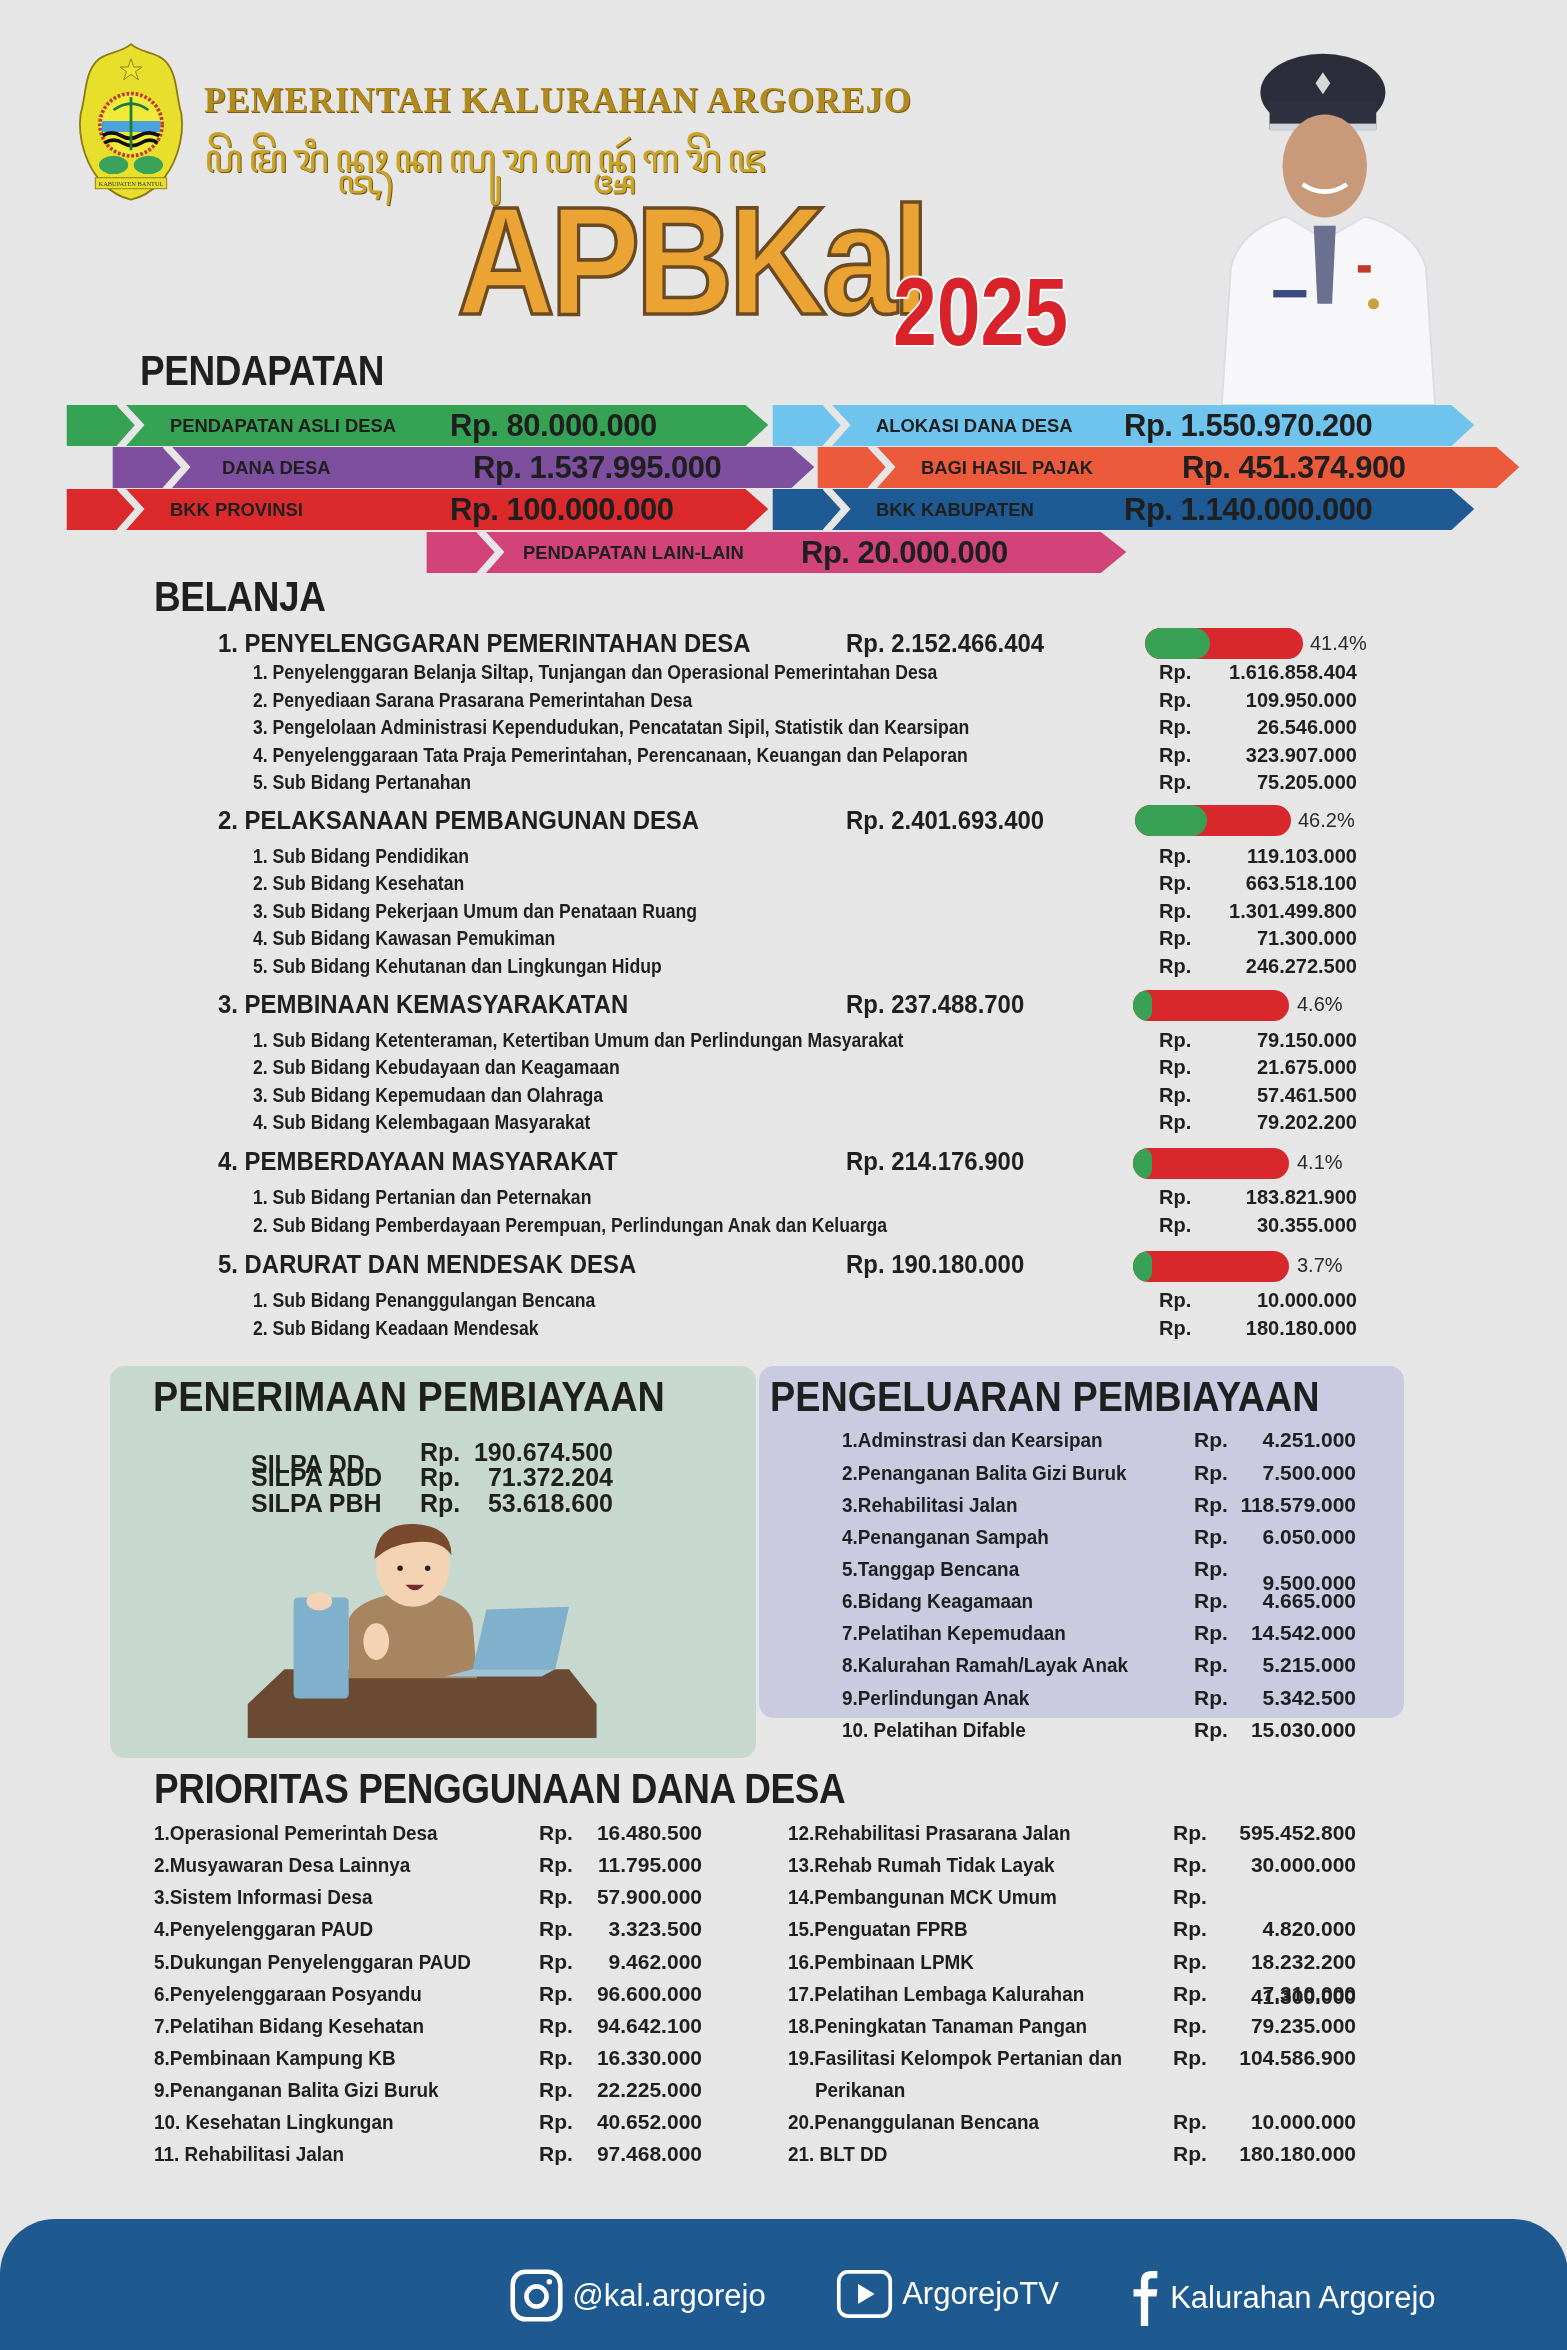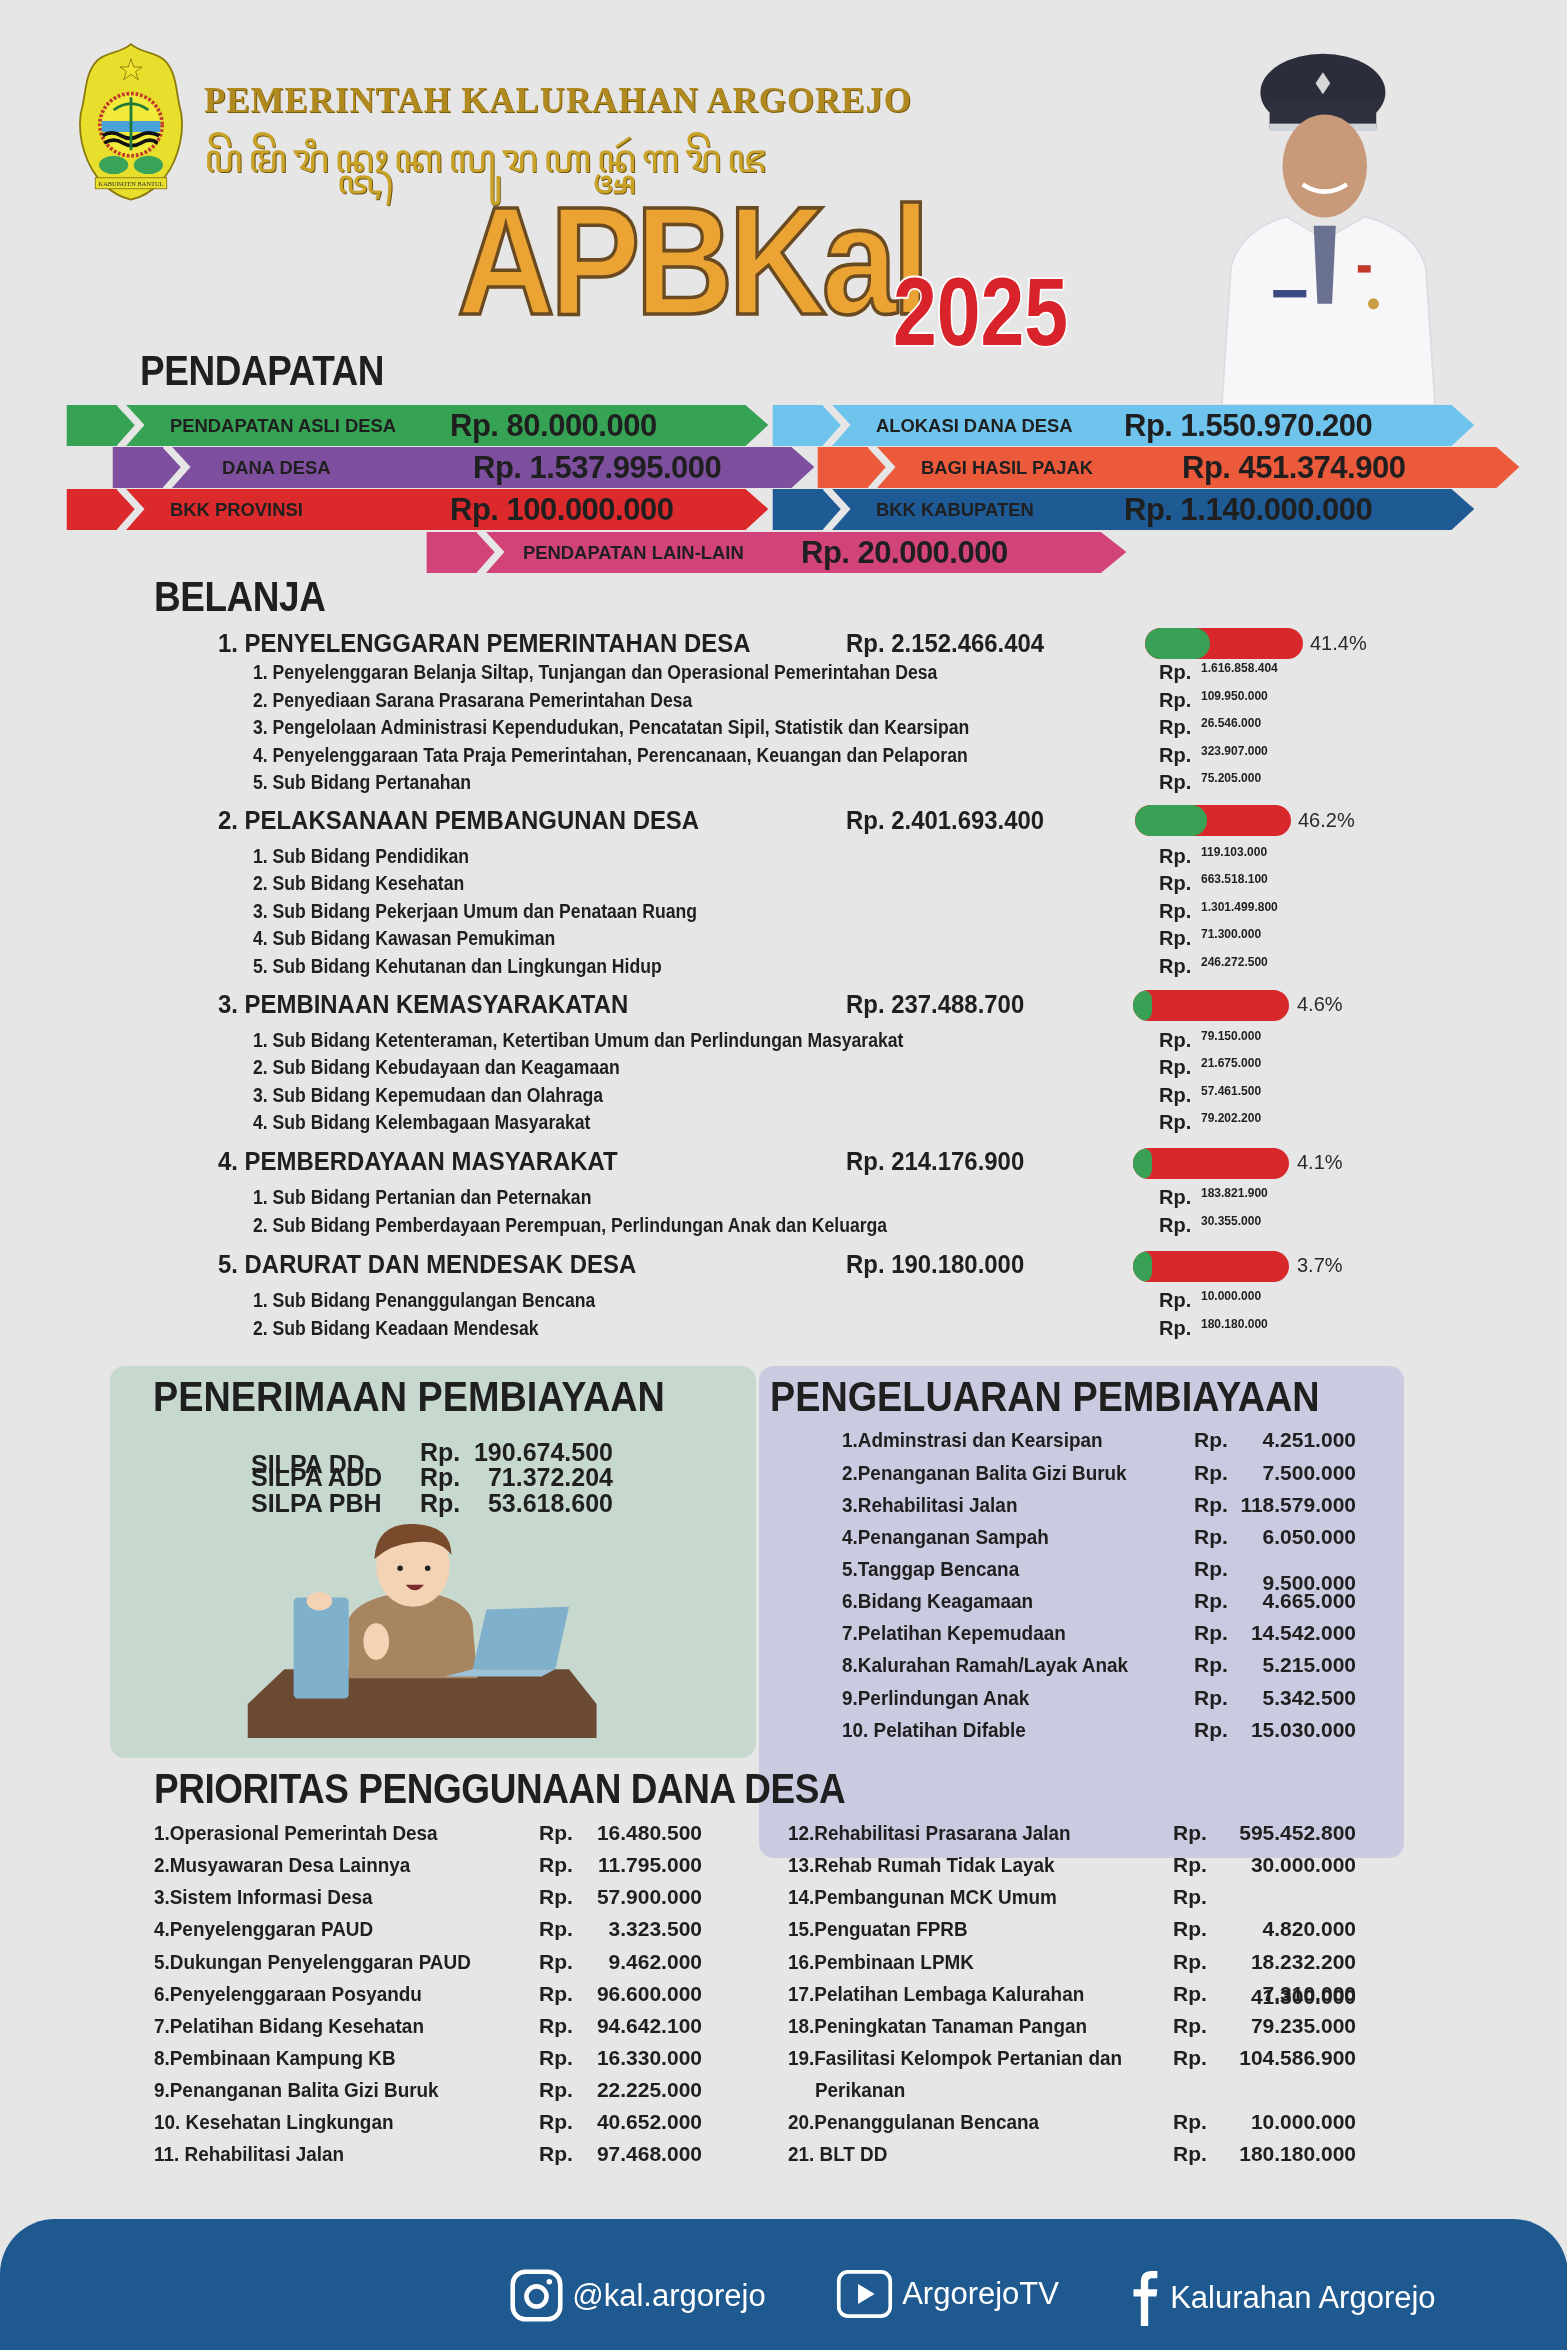--- a/index.html
+++ b/index.html
@@ -21,29 +21,29 @@
   .arrow { position: absolute; height: 41px; display: flex; align-items: center; }
   .arrow .label { position: absolute; font-weight: 700; font-size: 18.4px; color: #1f1f1f; white-space: nowrap; }
   .arrow .amount { position: absolute; font-weight: 700; font-size: 31px; color: #1f1f1f; white-space: nowrap; letter-spacing: -0.5px; }
   .arrow svg { position: absolute; left: 0; top: 0; }
 
   
   .b-head { position: absolute; font-weight: 700; font-size: 26px; color: #1f1f1f; white-space: nowrap; transform: scaleX(0.92); transform-origin: left top; }
   .b-head-amt { position: absolute; font-weight: 700; font-size: 26px; color: #1f1f1f; white-space: nowrap; transform: scaleX(0.92); transform-origin: left top; }
   .b-sub { position: absolute; font-weight: 700; font-size: 20px; color: #1f1f1f; white-space: nowrap; transform: scaleX(0.88); transform-origin: left top; }
   .b-rp { position: absolute; font-weight: 700; font-size: 20px; color: #1f1f1f; }
-  .b-val { position: absolute; font-weight: 700; font-size: 12px; color: #1f1f1f; text-align: left; width: 156px; }
+  .b-val { position: absolute; font-weight: 700; font-size: 20px; color: #1f1f1f; text-align: right; width: 156px; }
   .bar { position: absolute; height: 31px; border-radius: 15.6px; background: #d8282b; overflow: hidden; }
   .bar .fill { height: 100%; background: #39a155; border-radius: 15.6px; }
   .pct { position: absolute; font-size: 20px; color: #2a2a2a; }
 
   
   .box { position: absolute; border-radius: 14.7px; }
   .box-green { left: 110px; top: 1366px; width: 646px; height: 392px; background: #c7d9cf; }
-  .box-purple { left: 759px; top: 1366px; width: 645px; height: 492px; background: #cacbe0; }
+  .box-purple { left: 759px; top: 1366px; width: 645px; height: 352px; background: #cacbe0; }
   .box-title { position: absolute; font-weight: 700; font-size: 42px; color: #1f1f1f; white-space: nowrap; transform: scaleX(0.9); transform-origin: left top; }
   .silpa-label { position: absolute; font-weight: 700; font-size: 25px; color: #1f1f1f; }
   .silpa-rp { position: absolute; font-weight: 700; font-size: 25px; color: #1f1f1f; }
   .silpa-val { position: absolute; font-weight: 700; font-size: 25px; color: #1f1f1f; text-align: right; width: 165px; }
   .peng-label { position: absolute; font-weight: 700; font-size: 21px; color: #1f1f1f; white-space: nowrap; transform: scaleX(0.9); transform-origin: left top; }
   .peng-rp { position: absolute; font-weight: 700; font-size: 21px; color: #1f1f1f; }
   .peng-val { position: absolute; font-weight: 700; font-size: 21px; color: #1f1f1f; text-align: right; width: 138px; }
 
   
   .pr-label { position: absolute; font-weight: 700; font-size: 21px; color: #1f1f1f; white-space: nowrap; transform: scaleX(0.9); transform-origin: left top; }

